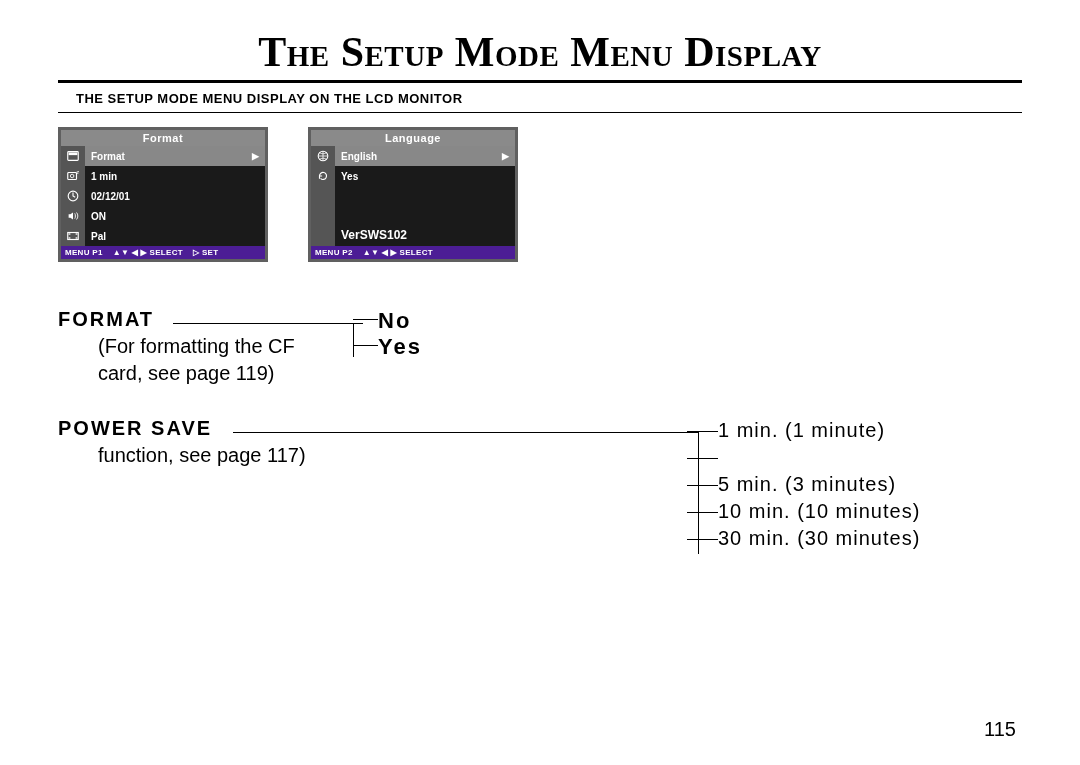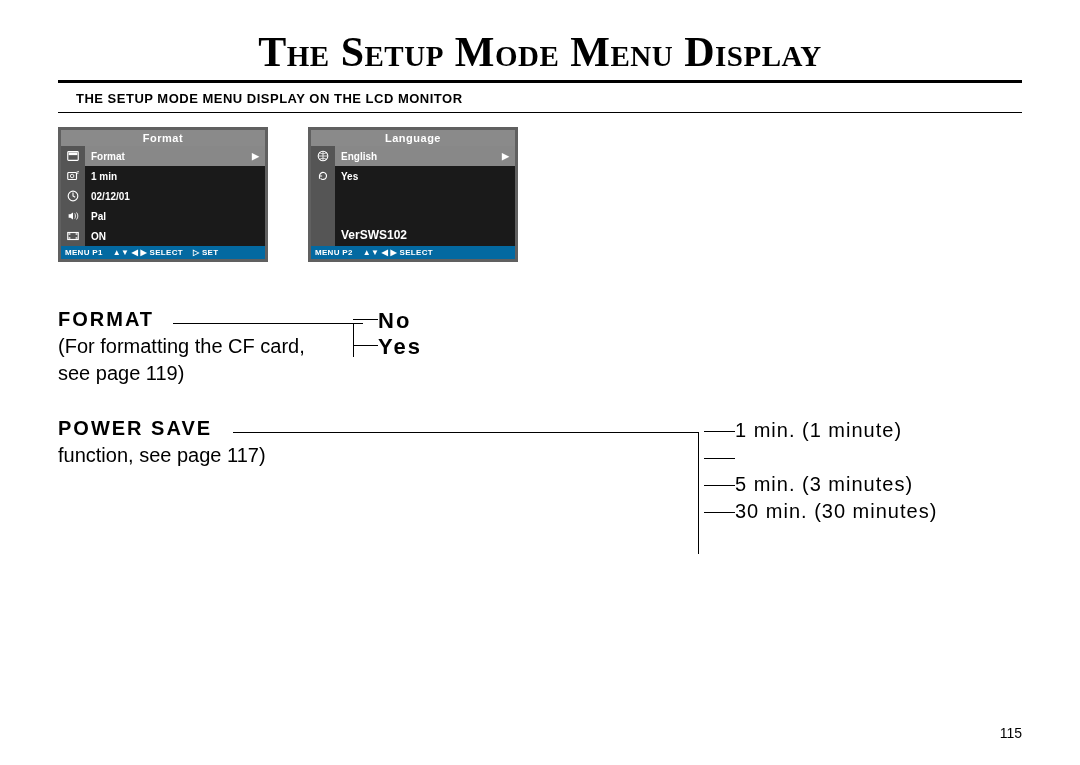--- a/index.html
+++ b/index.html
@@ -106,21 +106,21 @@
   .lcd-version {
     height: 16px;
     display: flex;
     align-items: flex-end;
     padding-left: 6px;
     font-size: 12px;
     font-weight: bold;
     color: #fff;
   }
   .lcd-footer {
-    background: #0369a1;
+    background: #4c1d95;
     color: #fff;
     font-size: 8px;
     font-weight: bold;
     padding: 2px 4px;
     display: flex;
     gap: 10px;
     letter-spacing: 0.3px;
   }
 
   
@@ -132,20 +132,21 @@
     font-weight: bold;
     font-size: 20px;
     letter-spacing: 2px;
     text-transform: uppercase;
     display: inline-block;
   }
   .sec-desc {
     font-size: 20px;
     margin-top: 2px;
     line-height: 1.35;
+    margin-left: 40px;
   }
 
   
   .format-wrap {
     position: relative;
   }
   .format-left {
     width: 280px;
   }
   .format-options {
@@ -199,21 +200,21 @@
   .ps-vline {
     position: absolute;
     left: 640px;
     top: 15px;
     width: 1.2px;
     height: 122px;
     background: #000;
   }
   .ps-options {
     position: absolute;
-    left: 677px;
+    left: 660px;
     top: 2px;
     font-size: 20px;
     letter-spacing: 1px;
   }
   .ps-options .psopt {
     height: 27px;
     position: relative;
     white-space: nowrap;
   }
   .ps-tick {
@@ -221,22 +222,22 @@
     left: -31px;
     top: 12px;
     width: 31px;
     height: 1.2px;
     background: #000;
   }
 
   .page-number {
     position: absolute;
     bottom: 24px;
-    right: 58px;
-    font-size: 14px;
+    right: 64px;
+    font-size: 20px;
   }
 </style>
 </head>
 <body>
 
 <div class="page">
   <h1 class="title">The Setup Mode Menu Display</h1>
   <hr class="rule">
   <div class="subtitle">THE SETUP MODE MENU DISPLAY ON THE LCD MONITOR</div>
   <hr class="thinrule">
@@ -287,24 +288,24 @@
               <span>Format</span>
               <span class="arrow">▶</span>
             </div>
           <div class="lcd-item">
               <span>1 min</span>
             </div>
           <div class="lcd-item">
               <span>02/12/01</span>
             </div>
           <div class="lcd-item">
+              <span>ON</span>
+            </div>
+          <div class="lcd-item">
               <span>Pal</span>
-            </div>
-          <div class="lcd-item">
-              <span>ON</span>
             </div>
         </div>
       </div>
       <div class="lcd-footer">
         <span>MENU P1</span>
         <span>▲▼ ◀ ▶ SELECT</span>
         <span>▷ SET</span>
       </div>
     </div>
 
@@ -365,19 +366,20 @@
     <div class="ps-hline"></div>
     <div class="ps-vline"></div>
     <div class="ps-left">
       <div class="sec-heading">POWER SAVE</div>
       <div class="sec-desc">function, see page 117)</div>
     </div>
     <div class="ps-options">
       <div class="psopt"><div class="ps-tick"></div><span>1 min. (1 minute)</span></div>
       <div class="psopt"><div class="ps-tick"></div></div>
       <div class="psopt"><div class="ps-tick"></div><span>5 min. (3 minutes)</span></div>
+      <div class="psopt"><div class="ps-tick"></div><span>10 min. (10 minutes)</span></div>
       <div class="psopt"><div class="ps-tick"></div><span>30 min. (30 minutes)</span></div>
     </div>
   </div>
 
 </div>
 
 <div class="page-number">115</div>
 
 </body></html>

